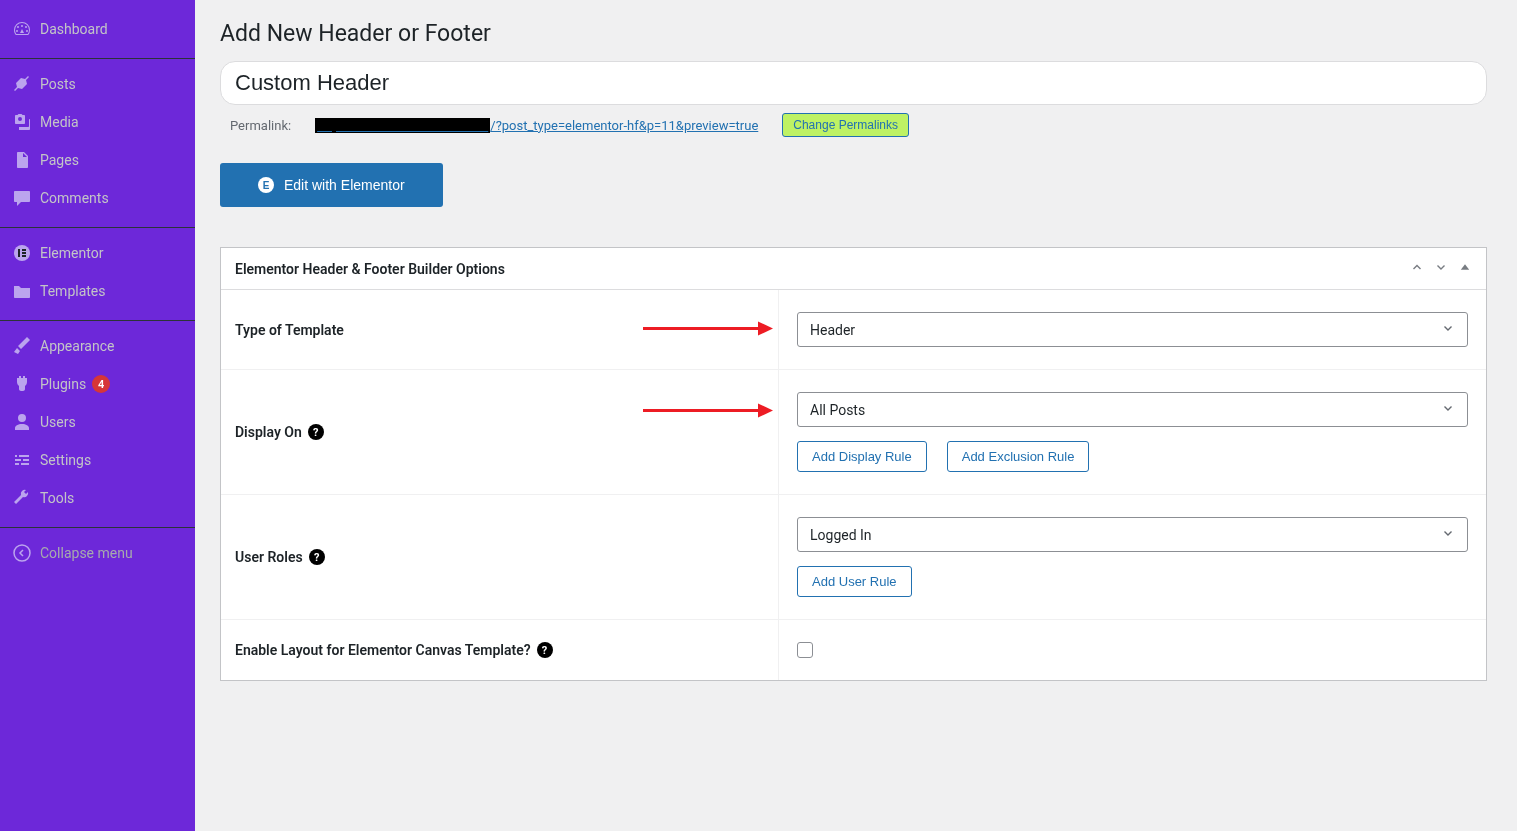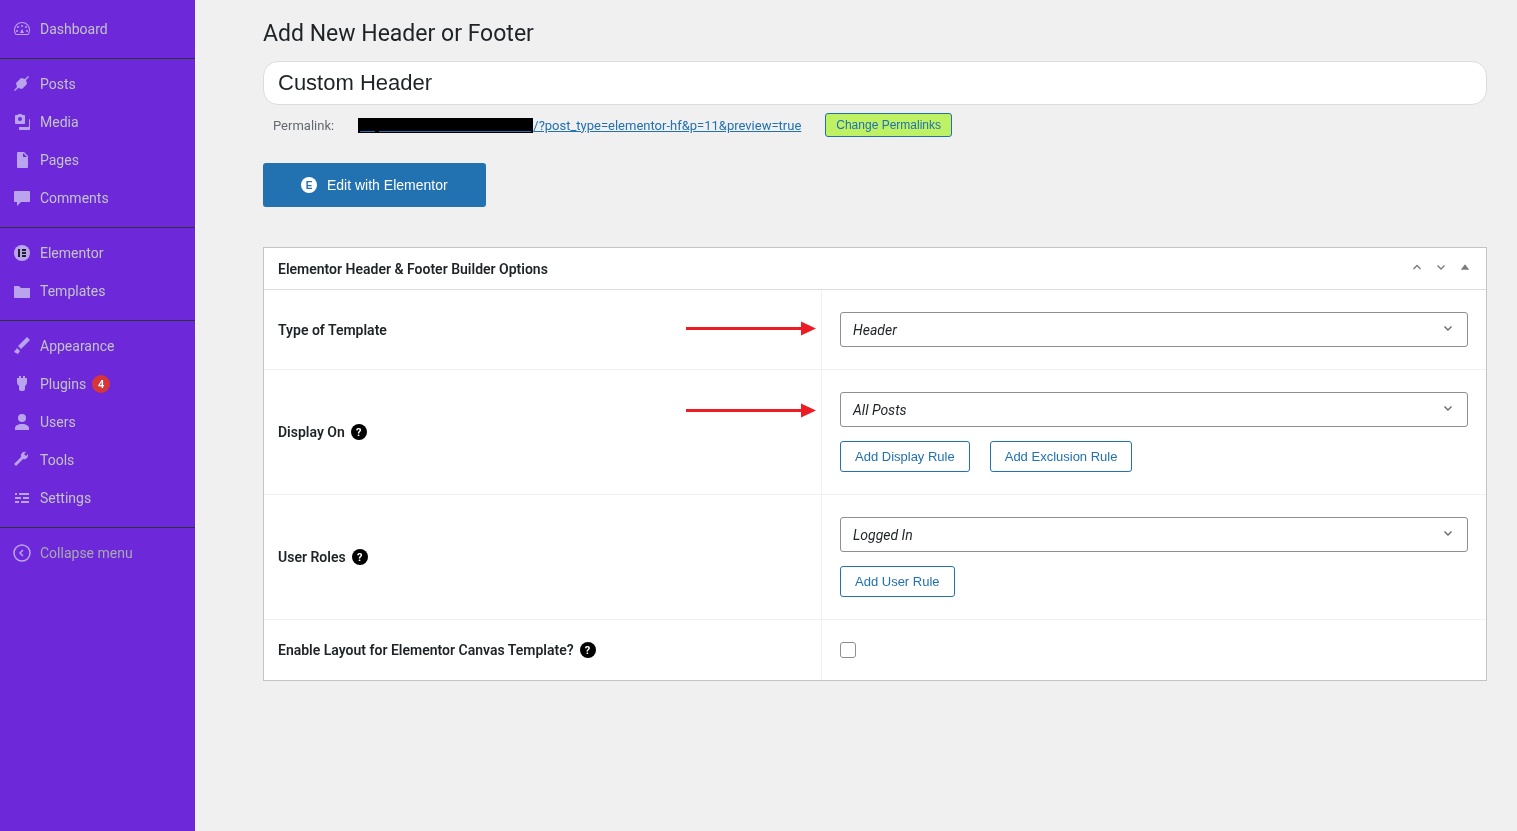--- a/index.html
+++ b/index.html
@@ -4,42 +4,42 @@
   <style>
     * { margin: 0; padding: 0; box-sizing: border-box; }
     body { font-family: -apple-system, BlinkMacSystemFont, "Segoe UI", Roboto, sans-serif; background: #f0f0f1; color: #1d2327; font-size: 13px; }
     .wrap { display: flex; min-height: 100vh; }
     .sidebar { width: 195px; background: #6d28d9; color: #fff; flex-shrink: 0; padding-top: 10px; }
     .sidebar-item { display: flex; align-items: center; padding: 9px 12px; color: #c3c4c7; cursor: pointer; font-size: 14px; }
     .sidebar-sep { height: 5px; border-bottom: 1px solid #2c3338; margin: 6px 0; }
     .sidebar-icon { width: 20px; height: 20px; margin-right: 8px; display: flex; align-items: center; justify-content: center; fill: rgba(240,246,252,.6); }
     .sidebar-icon svg { width: 20px; height: 20px; }
     .badge { display: inline-flex; align-items: center; justify-content: center; background: #d63638; color: #fff; border-radius: 10px; min-width: 18px; height: 18px; font-size: 11px; font-weight: 600; margin-left: 6px; padding: 0 5px; }
-    .main { flex: 1; padding: 10px 30px 30px 25px; margin-left: 43px; }
+    .main { flex: 1; padding: 10px 30px 30px 25px; }
     .page-title { font-size: 23px; font-weight: 400; color: #1d2327; margin: 10px 0 14px; }
     .title-input { width: 100%; font-size: 22px; padding: 8px 14px; border: 1px solid #dcdcde; background: #fff; border-radius: 15px; color: #1d2327; }
     .permalink-row { display: flex; align-items: center; gap: 24px; margin-top: 8px; color: #646970; padding-left: 10px; }
     .permalink-url { color: #2271b1; text-decoration: underline; font-size: 13px; }
     .permalink-strike { background: #000; color: #000; padding: 0 2px; }
     .change-permalinks { border: 1px solid #2271b1; color: #2271b1; background: #bef264; padding: 4px 10px; border-radius: 3px; cursor: pointer; font-size: 12px; }
     .edit-elementor { display: inline-flex; align-items: center; gap: 10px; background: #2271b1; color: #fff; border: none; padding: 14px 38px; font-size: 14px; font-weight: 500; border-radius: 3px; margin-top: 26px; cursor: pointer; }
     .edit-elementor-icon { width: 16px; height: 16px; background: #fff; color: #2271b1; border-radius: 50%; display: flex; align-items: center; justify-content: center; font-size: 10px; font-weight: bold; }
     .panel { background: #fff; border: 1px solid #c3c4c7; margin-top: 40px; }
     .panel-head { display: flex; justify-content: space-between; align-items: center; padding: 12px 14px; border-bottom: 1px solid #dcdcde; }
     .panel-title { font-size: 14px; font-weight: 600; }
     .panel-toggle { display: flex; gap: 10px; }
     .panel-toggle span { cursor: pointer; color: #787c82; font-size: 14px; }
     .panel-body { }
     .option-row { display: flex; border-bottom: 1px solid #f0f0f1; }
     .option-row:last-child { border-bottom: none; }
     .option-label-cell { width: 558px; padding: 22px 14px; border-right: 1px solid #f0f0f1; display: flex; align-items: center; position: relative; }
     .option-label { font-weight: 600; font-size: 14px; }
     .help-icon { display: inline-flex; align-items: center; justify-content: center; width: 16px; height: 16px; background: #000; color: #fff; border-radius: 50%; font-size: 11px; font-weight: bold; margin-left: 6px; }
     .option-value-cell { flex: 1; padding: 22px 18px; display: flex; flex-direction: column; gap: 14px; align-items: flex-start; }
-    .select-ctl { width: 100%; border: 1px solid #8c8f94; border-radius: 3px; padding: 8px 12px; font-size: 14px; background: #fff; position: relative; display: flex; align-items: center; justify-content: space-between; cursor: pointer; font-style: italic; }
+    .select-ctl { width: 100%; border: 1px solid #8c8f94; border-radius: 3px; padding: 8px 12px; font-size: 14px; background: #fff; position: relative; display: flex; align-items: center; justify-content: space-between; cursor: pointer; }
     .select-chevron { color: #646970; }
     .select-chevron svg { width: 14px; height: 14px; }
     .btn-row { display: flex; gap: 20px; }
     .outline-btn { border: 1px solid #2271b1; color: #2271b1; background: #fff; padding: 7px 14px; border-radius: 3px; cursor: pointer; font-size: 13px; }
     .checkbox { width: 16px; height: 16px; border: 1px solid #8c8f94; border-radius: 3px; background: #fff; }
     .arrow { position: absolute; right: 5px; top: 50%; transform: translateY(-50%); pointer-events: none; }
     .arrow svg { width: 130px; height: 20px; }
     .collapse-text { color: #a7aaad; }
   </style>
 </head>
@@ -131,32 +131,32 @@
       <span class="sidebar-icon">
           <svg viewBox="0 0 20 20">
             <path d="M10 10a4 4 0 1 0 0-8 4 4 0 0 0 0 8zm0 2c-4 0-7 2-7 4v2h14v-2c0-2-3-4-7-4z"></path>
           </svg>
         </span>
       <span>Users</span>
     </div>
     <div class="sidebar-item">
       <span class="sidebar-icon">
           <svg viewBox="0 0 20 20">
+            <path d="M3 5h2v2H3V5zm4 0h10v2H7V5zm-4 4h6v2H3V9zm8 0h6v2h-6V9zm-8 4h4v2H3v-2zm6 0h8v2H9v-2z"></path>
+          </svg>
+        </span>
+      <span>Settings</span>
+    </div>
+    <div class="sidebar-item">
+      <span class="sidebar-icon">
+          <svg viewBox="0 0 20 20">
             <path d="M16 4a4 4 0 0 1-5 5l-7 7-2-2 7-7a4 4 0 0 1 5-5l-2 2 2 2 2-2z"></path>
           </svg>
         </span>
       <span>Tools</span>
-    </div>
-    <div class="sidebar-item">
-      <span class="sidebar-icon">
-          <svg viewBox="0 0 20 20">
-            <path d="M3 5h2v2H3V5zm4 0h10v2H7V5zm-4 4h6v2H3V9zm8 0h6v2h-6V9zm-8 4h4v2H3v-2zm6 0h8v2H9v-2z"></path>
-          </svg>
-        </span>
-      <span>Settings</span>
     </div>
     <div class="sidebar-sep"></div>
     <div class="sidebar-item">
       <span class="sidebar-icon">
           <svg viewBox="0 0 20 20">
             <circle cx="10" cy="10" r="8" fill="none" stroke="rgba(240,246,252,.6)" stroke-width="1.5"></circle>
             <path d="M11 7l-3 3 3 3" fill="none" stroke="rgba(240,246,252,.6)" stroke-width="1.5"></path>
           </svg>
         </span>
       <span class="collapse-text">Collapse menu</span>

